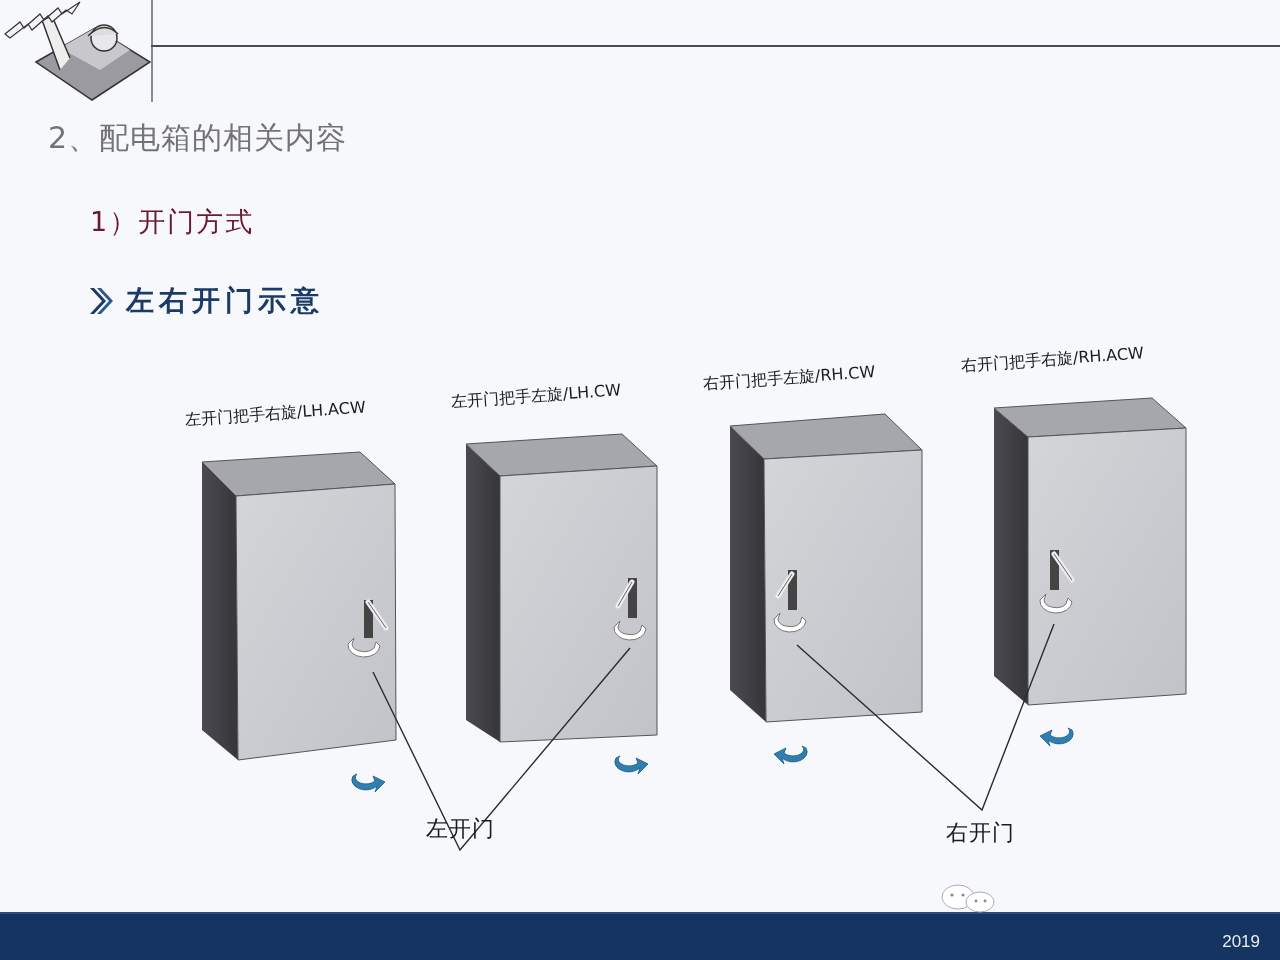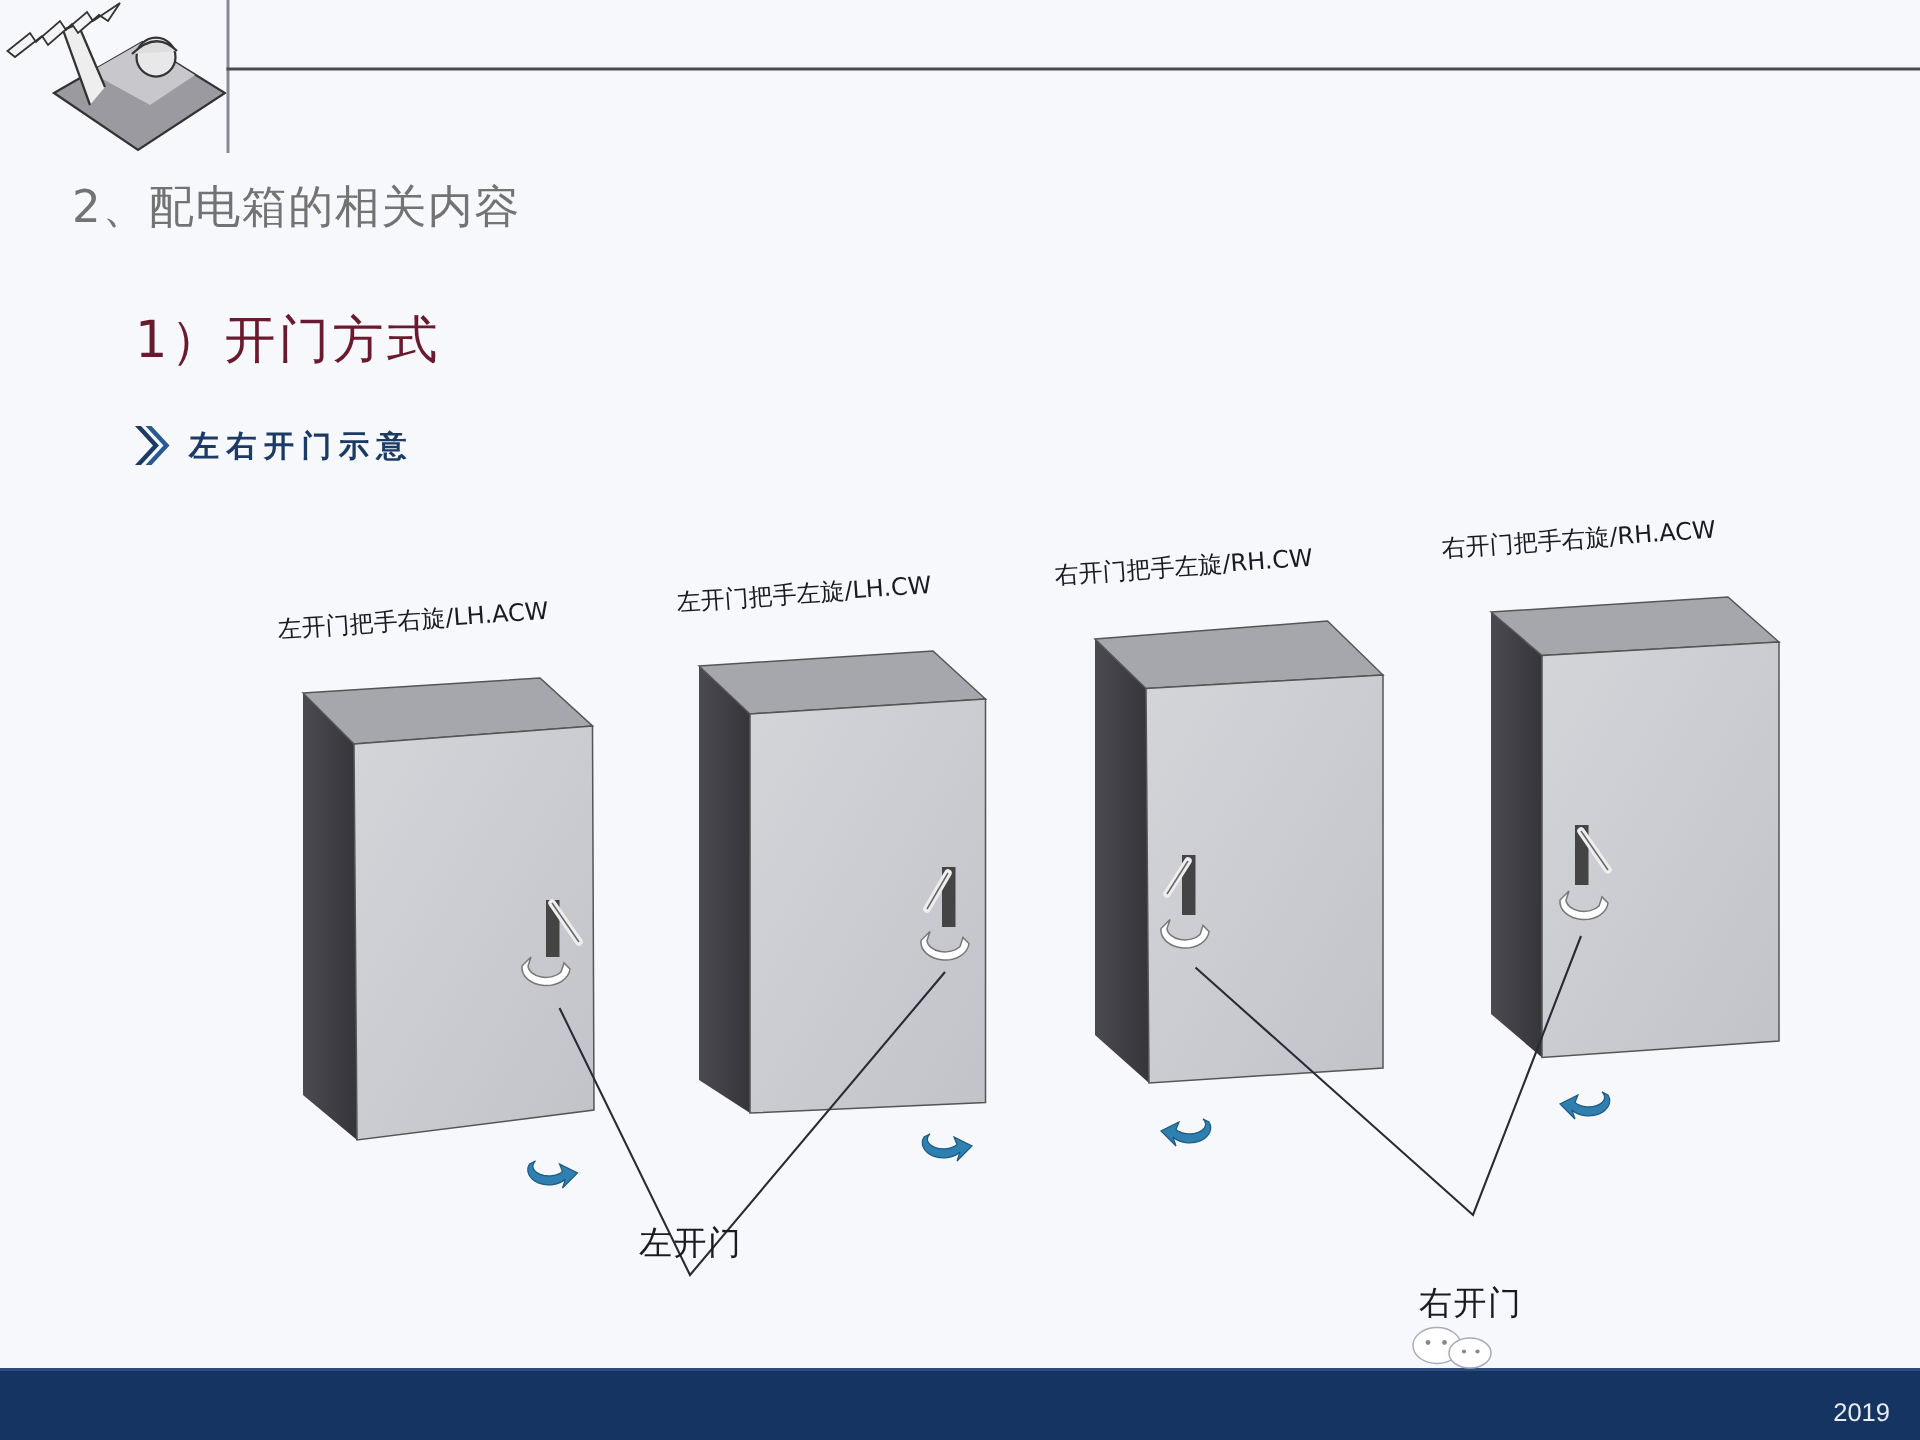--- a/index.html
+++ b/index.html
@@ -14,25 +14,25 @@
   }
   .header-rule {
     position: absolute; left: 151px; top: 45px; width: 1129px; height: 2px;
     background: #4a4a55;
   }
   .title {
     position: absolute; left: 48px; top: 118px; font-size: 30px; color: #737373;
     letter-spacing: 1px;
   }
   .subtitle {
-    position: absolute; left: 90px; top: 204px; font-size: 34px; color: #6a1a2e;
+    position: absolute; left: 90px; top: 204px; font-size: 27px; color: #6a1a2e;
     letter-spacing: 2px;
   }
   .section {
-    position: absolute; left: 88px; top: 282px; font-size: 20px; color: #1b3a66;
+    position: absolute; left: 88px; top: 282px; font-size: 28px; color: #1b3a66;
     font-weight: bold; letter-spacing: 5px; display: flex; align-items: center;
   }
   .section .chev { margin-right: 12px; }
   .cab-label {
     position: absolute; font-size: 16px; color: #1a1a22; white-space: nowrap;
     transform-origin: left bottom;
   }
   .callout {
     position: absolute; font-size: 22px; color: #1a1a22; letter-spacing: 1px;
   }
@@ -146,21 +146,21 @@
     <use href="#arrow-cw" x="1058" y="734"></use>
   </g>
 
   <g stroke="#2a2a34" stroke-width="1.4" fill="none">
     <polyline points="373,672 460,850 630,648"></polyline>
     <polyline points="797,645 982,810 1054,624"></polyline>
   </g>
 </svg>
 
 <div class="callout" style="left:426px; top:814px;">左开门</div>
-<div class="callout" style="left:946px; top:818px;margin-top:36px;">右开门</div>
+<div class="callout" style="left:946px; top:818px;">右开门</div>
 
 <div class="footer">
   <div class="footer-year">2019</div>
 </div>
 <div class="watermark">
   <svg style="position:static; margin-right:8px;" width="56" height="30" viewBox="0 0 56 30">
     <ellipse cx="18" cy="13" rx="16" ry="12" fill="#ffffff" stroke="#aab" stroke-width="1"></ellipse>
     <ellipse cx="40" cy="18" rx="14" ry="10" fill="#ffffff" stroke="#aab" stroke-width="1"></ellipse>
     <circle cx="12" cy="11" r="1.6" fill="#888"></circle>
     <circle cx="23" cy="11" r="1.6" fill="#888"></circle>

